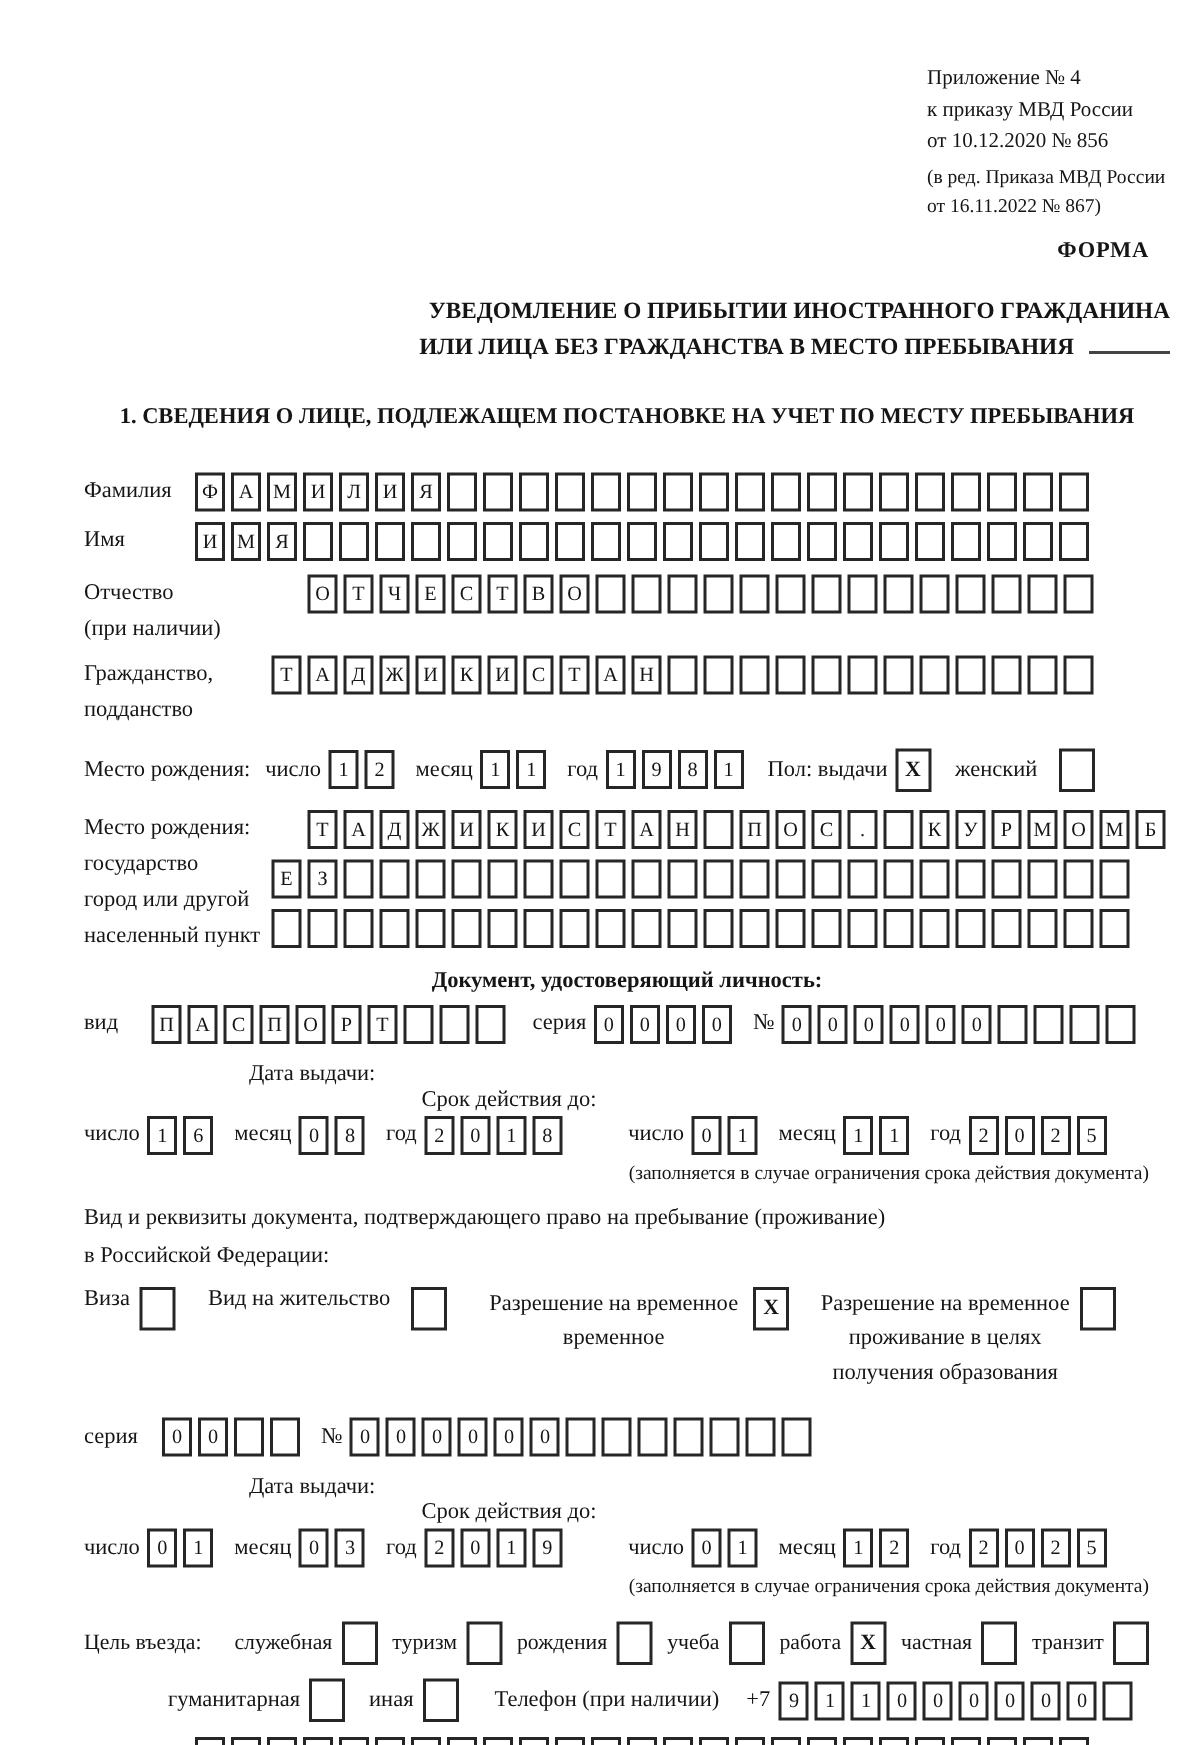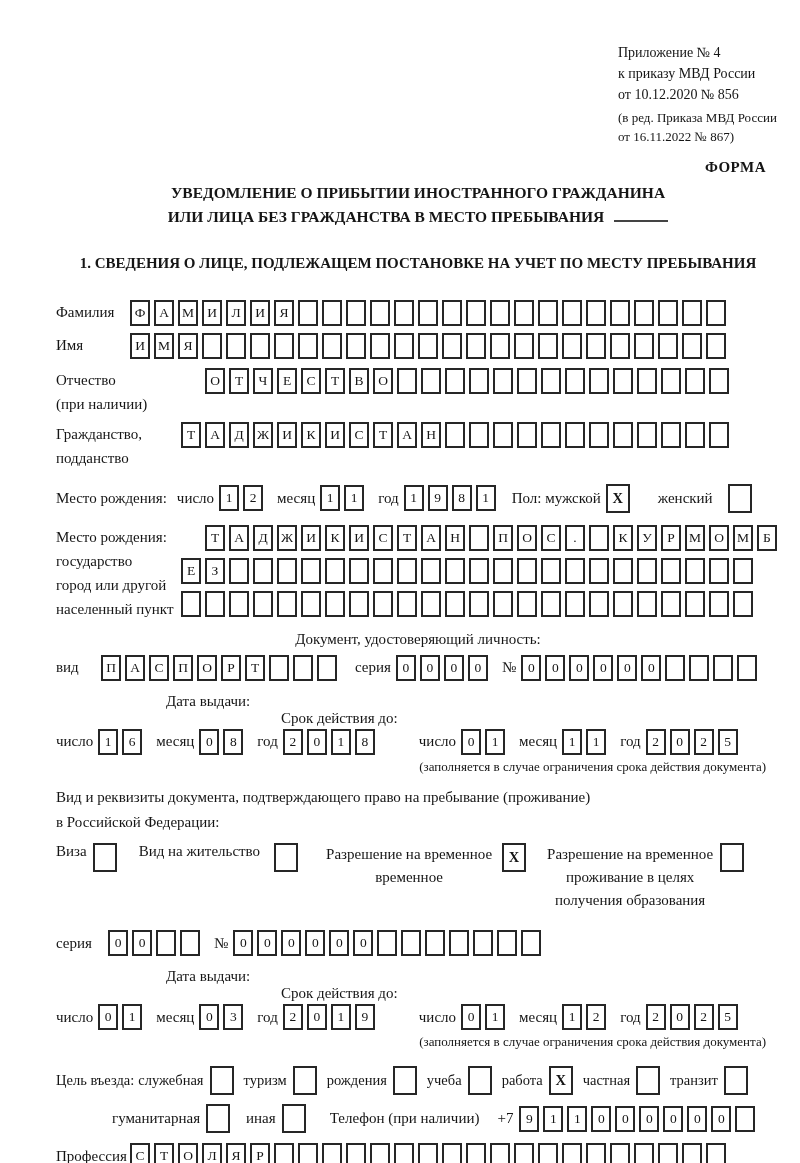--- a/index.html
+++ b/index.html
@@ -5,34 +5,34 @@
   html,body{margin:0;padding:0;background:#fff;}
   .page{
     width:800px;min-height:1163px;box-sizing:border-box;
     padding:42px 20px 30px 56px;background:#fff;color:#151515;
     font-family:"Liberation Serif","DejaVu Serif",serif;
     position:relative;overflow:hidden;
   }
   .annex{margin-left:562px;font-size:14px;line-height:1.5;}
   .amend{font-size:13px;margin-top:4px;line-height:1.45;}
   .forma{text-align:right;font-weight:bold;font-size:15px;margin-top:12px;padding-right:14px;letter-spacing:.5px;}
-  .title{text-align:center;font-weight:bold;font-size:15.5px;margin-top:5px;line-height:1.55;}
+  .title{text-align:right;font-weight:bold;font-size:15.5px;margin-top:20px;line-height:1.55;}
   .blank-line{display:inline-block;width:54px;border-bottom:2px solid #444;height:12px;margin-left:10px;}
   .sec-heading{text-align:center;font-weight:bold;font-size:15px;margin-top:26px;}
   .row{display:flex;align-items:center;margin-top:7px;font-size:15px;}
   .rowt{display:flex;align-items:flex-start;margin-top:7px;font-size:15px;}
   .lab{flex:none;}
   .cells{display:flex;flex:none;}
   .cell{width:16px;height:22px;border:2px solid #262626;margin-right:4px;display:flex;align-items:center;justify-content:center;font-size:13.5px;flex:none;background:#fff;}
   .cbox{width:20px;height:25px;border:2px solid #262626;display:flex;align-items:center;justify-content:center;font-size:14.5px;font-weight:bold;flex:none;background:#fff;}
   .dlab{margin:0 5px 0 10px;flex:none;}
   .ml0{margin-left:0;}
   .dhead{display:flex;font-size:15px;margin-top:12px;flex-direction:column;}
   .note-r{text-align:right;font-size:13px;margin-top:4px;padding-right:14px;}
-  .center-b{text-align:center;font-weight:normal;font-size:15px;margin-top:10px;}
+  .center-b{text-align:center;font-weight:bold;font-size:15px;margin-top:10px;}
   .para{font-size:15px;margin-top:8px;}
   .opt-center{text-align:center;line-height:1.55;flex:none;}
   .plab{margin:0 6px 0 10px;flex:none;}
 </style>
 </head>
 <body>
 
 <div class="page">
 
   <div class="annex">
@@ -191,23 +191,23 @@
         <span class="cell">1</span>
         <span class="cell">1</span>
       </span>
     <span class="dlab">год</span>
     <span class="cells">
         <span class="cell">1</span>
         <span class="cell">9</span>
         <span class="cell">8</span>
         <span class="cell">1</span>
       </span>
-    <span class="dlab" style="margin-left:12px">Пол: мужской</span>
+    <span class="dlab" style="margin-left:12px">Пол: выдачи</span>
     <span class="cbox">X</span>
-    <span class="dlab" style="margin-left:28px">женский</span>
+    <span class="dlab" style="margin-left:16px">женский</span>
     <span class="cbox" style="margin-left:10px"></span>
   </div>
 
   <div class="rowt" style="margin-top:12px">
     <div class="lab" style="width:125px;line-height:1.6">
       <div>Место рождения:</div>
       <div>государство</div>
       <div>город или другой</div>
       <div>населенный пункт</div>
     </div>
@@ -461,21 +461,21 @@
         <span class="cell">0</span>
         <span class="cell">2</span>
         <span class="cell">5</span>
       </span>
   </div>
 
   <div class="note-r">(заполняется в случае ограничения срока действия документа)</div>
 
   <div class="row" style="margin-top:16px;font-size:14.5px">
     <span class="lab">Цель въезда:</span>
-    <span class="plab" style="margin-left:4px">служебная</span>
+    <span class="plab" style="margin-left:22px">служебная</span>
     <span class="cbox"></span>
     <span class="plab">туризм</span>
     <span class="cbox"></span>
     <span class="plab">рождения</span>
     <span class="cbox"></span>
     <span class="plab">учеба</span>
     <span class="cbox"></span>
     <span class="plab">работа</span>
     <span class="cbox">X</span>
     <span class="plab">частная</span>

